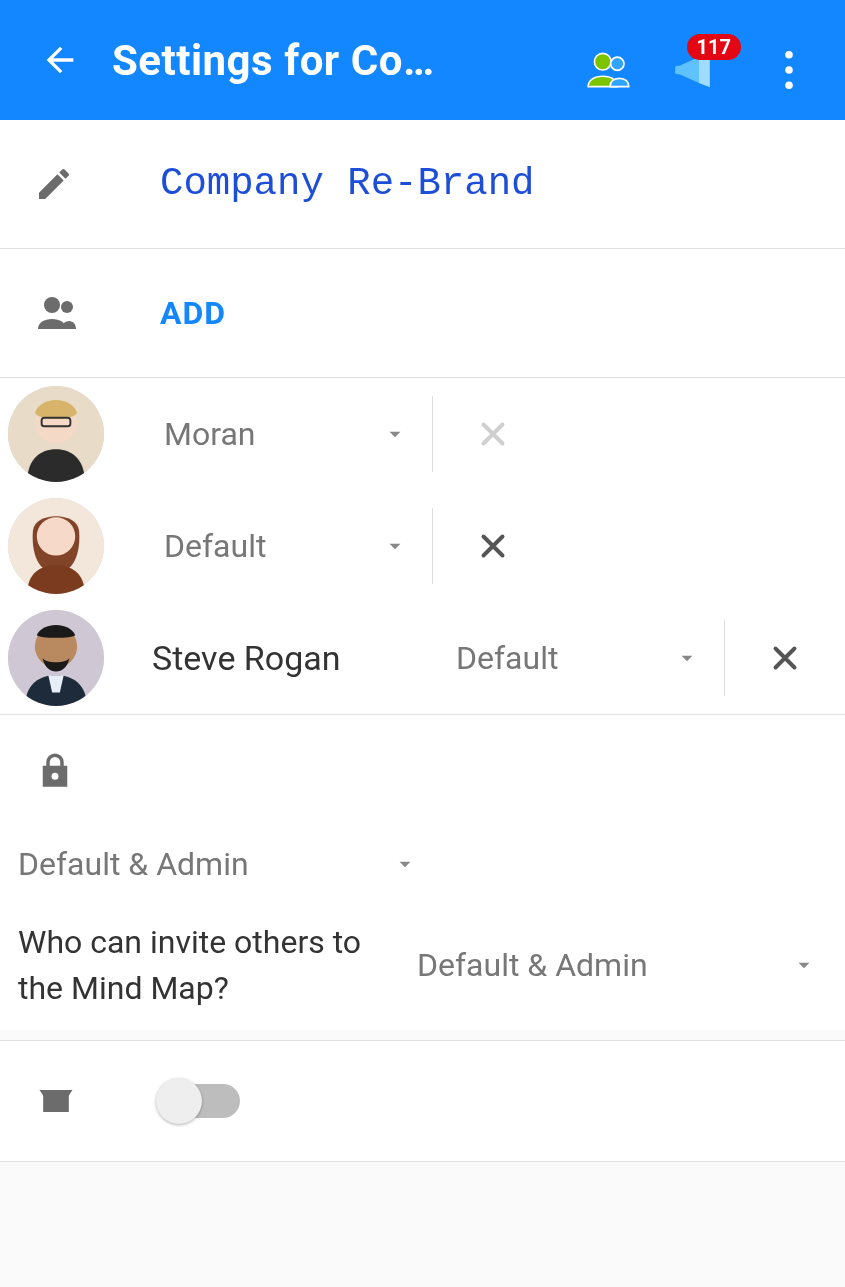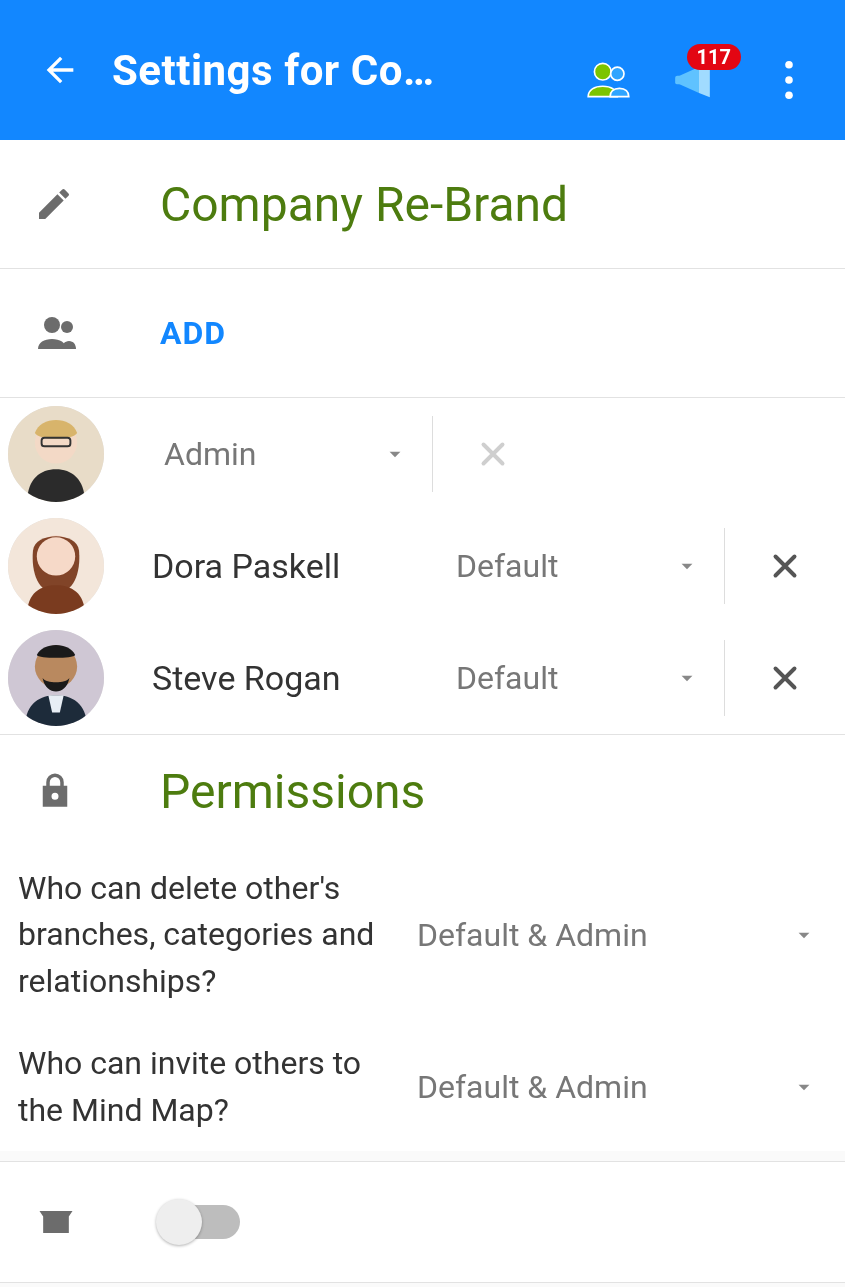--- a/index.html
+++ b/index.html
@@ -6,21 +6,21 @@
   body {
     font-family: Roboto, "Helvetica Neue", Arial, sans-serif;
     background: #fafafa;
     width: 845px;
     color: #333;
   }
 
   
   .appbar {
     background: #1287ff;
-    height: 140px;
+    height: 120px;
     display: flex;
     align-items: center;
     padding: 0 28px 0 36px;
     gap: 28px;
   }
   .appbar .back {
     color: #fff;
     display: flex;
     align-items: center;
     justify-content: center;
@@ -77,22 +77,23 @@
   .row .lead {
     width: 160px;
     display: flex;
     align-items: center;
     justify-content: flex-start;
     padding-left: 34px;
     color: #6c6c6c;
   }
   .row .content {
     flex: 1;
-    font-size: 48px;
-    color: #4d7c0f;
+    font-size: 39px;
+    color: #1d4ed8;
+    font-family: Liberation Mono, monospace;
   }
   .row .trail {
     padding-right: 34px;
   }
 
   .divider {
     height: 1px;
     background: #e2e2e2;
   }
 
@@ -272,21 +273,21 @@
     <svg viewBox="0 0 100 100">
         <rect width="100" height="100" fill="#e8dcc8"></rect>
         <circle cx="50" cy="38" r="22" fill="#f3d9c6"></circle>
         <path d="M28 28c6-18 38-18 44 0-4 8-40 8-44 0z" fill="#d8b46b"></path>
         <rect x="35" y="33" width="30" height="9" rx="3" fill="none" stroke="#333" stroke-width="2"></rect>
         <line x1="50" y1="37" x2="50" y2="37" stroke="#333"></line>
         <path d="M20 100c0-24 14-34 30-34s30 10 30 34z" fill="#2b2b2b"></path>
       </svg>
   </div>
   <div class="role-select">
-    <span>Admin</span>
+    <span>Moran</span>
     <span class="caret">
       <svg width="26" height="26" viewBox="0 0 24 24">
           <path d="M7 10l5 5 5-5z" fill="#888"></path>
         </svg>
     </span>
   </div>
   <div class="vdiv"></div>
   <div class="remove-btn disabled">
     <svg width="38" height="38" viewBox="0 0 24 24">
       <path d="M18 6L6 18M6 6l12 12" stroke="#888" stroke-width="2.5" stroke-linecap="round"></path>
@@ -297,21 +298,20 @@
 <div class="member-row">
   <div class="avatar">
     <svg viewBox="0 0 100 100">
         <rect width="100" height="100" fill="#f3e6da"></rect>
         <circle cx="50" cy="40" r="22" fill="#f6d9c8"></circle>
         <path d="M26 34c2-20 46-20 48 0 2 24-6 44-24 44S24 58 26 34z" fill="#7a3b1f" opacity="0.95"></path>
         <circle cx="50" cy="40" r="20" fill="#f6d9c8"></circle>
         <path d="M20 100c0-22 14-30 30-30s30 8 30 30z" fill="#7a3b1f"></path>
       </svg>
   </div>
-  <div class="member-name">Dora Paskell</div>
   <div class="role-select">
     <span>Default</span>
     <span class="caret">
       <svg width="26" height="26" viewBox="0 0 24 24">
           <path d="M7 10l5 5 5-5z" fill="#888"></path>
         </svg>
     </span>
   </div>
   <div class="vdiv"></div>
   <div class="remove-btn">
@@ -350,25 +350,23 @@
 </div>
 
 <div class="divider"></div>
 
 <div class="row section-header" style="min-height:112px;">
   <div class="lead">
     <svg width="42" height="42" viewBox="0 0 24 24">
       <path d="M17 9V7a5 5 0 0 0-10 0v2H5v12h14V9h-2zm-8 0V7a3 3 0 1 1 6 0v2H9zm3 8a2 2 0 1 1 0-4 2 2 0 0 1 0 4z" fill="#6c6c6c"></path>
     </svg>
   </div>
-  <div class="content">Permissions</div>
 </div>
 
 <div class="perm-row">
-  <div class="perm-q">Who can delete other's branches, categories and relationships?</div>
   <div class="perm-select">
     <span>Default &amp; Admin</span>
     <span class="caret">
       <svg width="26" height="26" viewBox="0 0 24 24">
           <path d="M7 10l5 5 5-5z" fill="#888"></path>
         </svg>
     </span>
   </div>
 </div>
 

